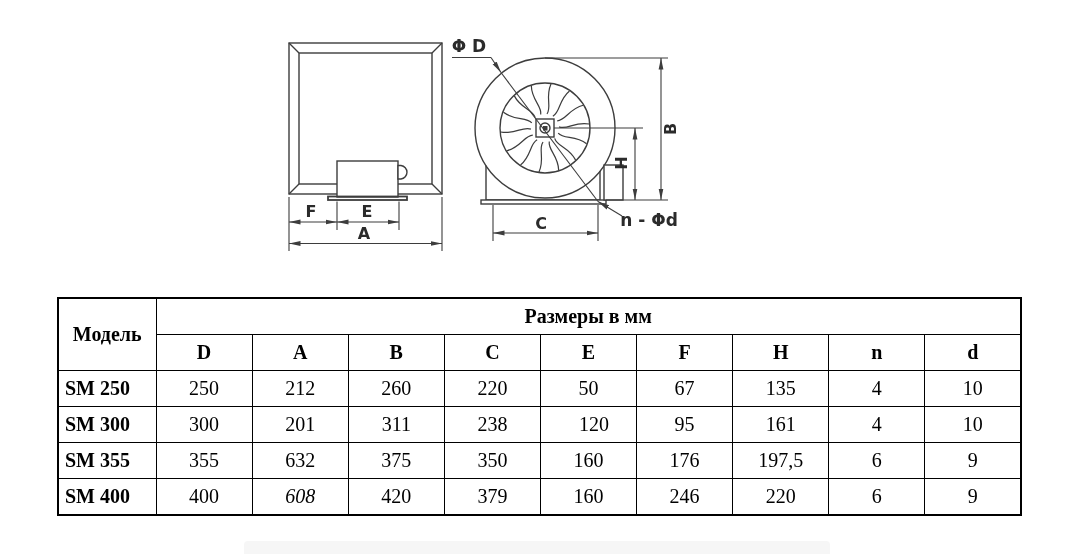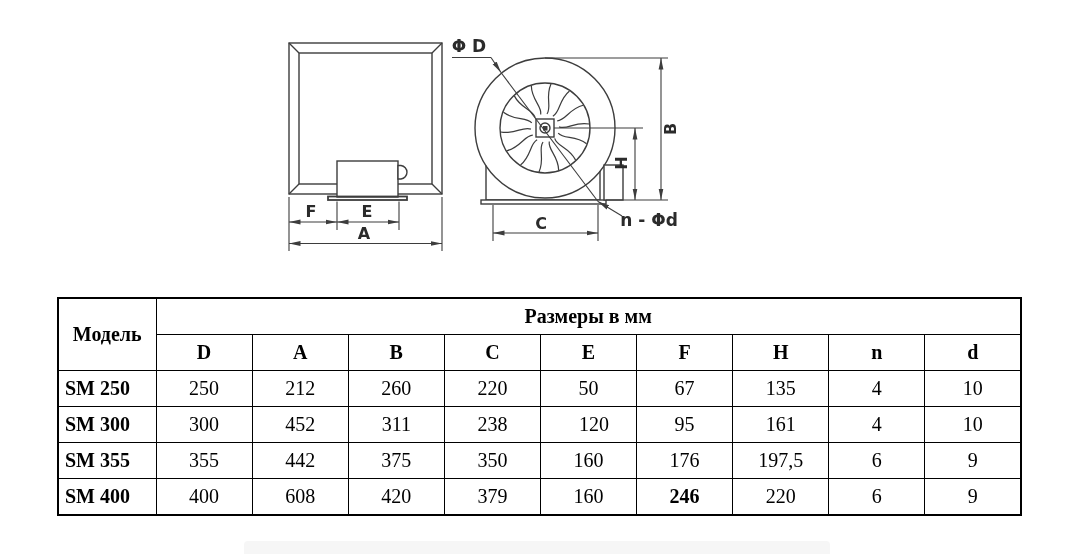--- a/index.html
+++ b/index.html
@@ -163,49 +163,49 @@
         <td style="border-color: rgb(0, 0, 0);">220</td>
         <td style="border-color: rgb(0, 0, 0);">50</td>
         <td style="border-color: rgb(0, 0, 0); margin-top: 28px;">67</td>
         <td style="border-color: rgb(0, 0, 0); margin-top: 48px;">135</td>
         <td style="border-color: rgb(0, 0, 0);">4</td>
         <td style="border-color: rgb(0, 0, 0);">10</td>
       </tr>
       <tr>
         <th class="model-cell" style="border-color: rgb(0, 0, 0); margin-top: 48px;">SM 300</th>
         <td style="border-color: rgb(0, 0, 0);">300</td>
-        <td style="border-color: rgb(0, 0, 0);">452</td>
+        <td style="border-color: rgb(0, 0, 0);">201</td>
         <td style="border-color: rgb(0, 0, 0);">311</td>
         <td style="border-color: rgb(0, 0, 0);">238</td>
         <td style="border-color: rgb(0, 0, 0); padding-left: 11px;">120</td>
         <td style="border-color: rgb(0, 0, 0);">95</td>
         <td style="border-color: rgb(0, 0, 0); text-align: center;">161</td>
         <td style="border-color: rgb(0, 0, 0);">4</td>
         <td style="border-color: rgb(0, 0, 0);">10</td>
       </tr>
       <tr>
         <th class="model-cell" style="border-color: rgb(0, 0, 0);">SM 355</th>
         <td style="border-color: rgb(0, 0, 0);">355</td>
-        <td style="border-color: rgb(0, 0, 0);">442</td>
+        <td style="border-color: rgb(0, 0, 0);">632</td>
         <td style="border-color: rgb(0, 0, 0);">375</td>
         <td style="border-color: rgb(0, 0, 0);">350</td>
         <td style="border-color: rgb(0, 0, 0);">160</td>
         <td style="border-color: rgb(0, 0, 0);">176</td>
         <td style="border-color: rgb(0, 0, 0);">197,5</td>
         <td style="border-color: rgb(0, 0, 0);">6</td>
         <td style="border-color: rgb(0, 0, 0);">9</td>
       </tr>
       <tr>
         <th class="model-cell" style="border-color: rgb(0, 0, 0);">SM 400</th>
         <td style="border-color: rgb(0, 0, 0);">400</td>
-        <td style="border-color: rgb(0, 0, 0);">608</td>
+        <td style="border-color: rgb(0, 0, 0); font-style: italic;">608</td>
         <td style="border-color: rgb(0, 0, 0);">420</td>
         <td style="border-color: rgb(0, 0, 0);">379</td>
         <td style="border-color: rgb(0, 0, 0);">160</td>
-        <td style="border-color: rgb(0, 0, 0); font-weight: bold;">246</td>
+        <td style="border-color: rgb(0, 0, 0);">246</td>
         <td style="border-color: rgb(0, 0, 0);">220</td>
         <td style="border-color: rgb(0, 0, 0);">6</td>
         <td style="border-color: rgb(0, 0, 0);">9</td>
       </tr>
     </tbody>
   </table>
 
   <div class="footer-bar" style="background: rgb(246, 246, 246);"></div>
 </div>
 

